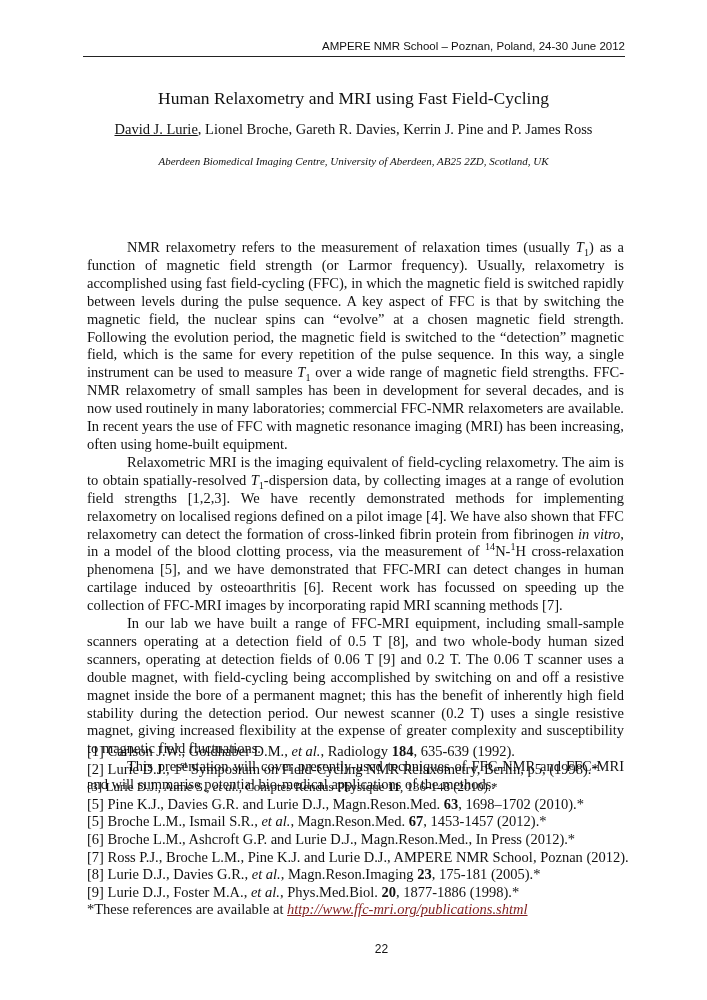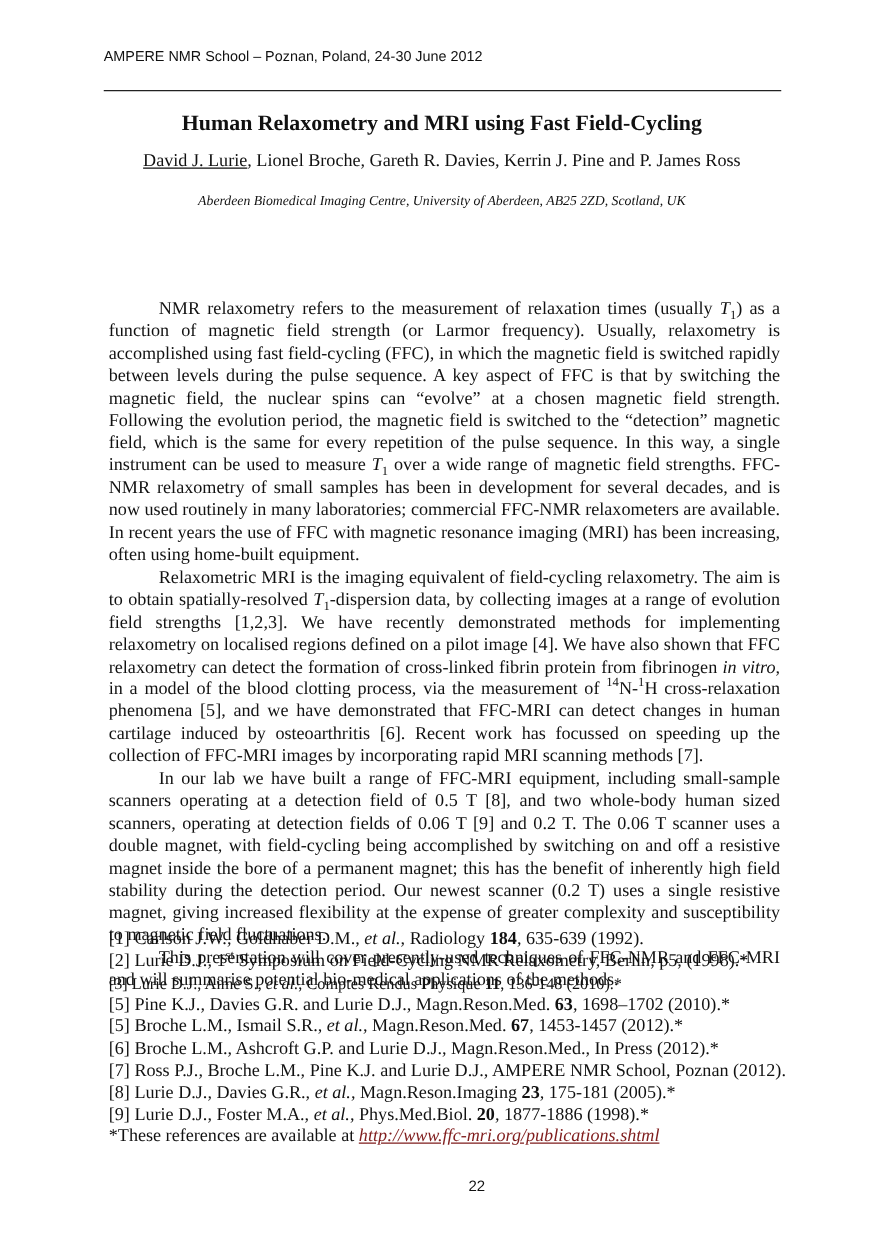--- a/index.html
+++ b/index.html
@@ -1,20 +1,20 @@
 <!DOCTYPE html>
 <html><head>
 <meta charset="utf-8">
 <style>
   html, body { margin:0; padding:0; background:#fff; }
   body { width:707px; height:1000px; position:relative; overflow:hidden; color:#111; }
   .serif { font-family: "Liberation Serif", "DejaVu Serif", serif; }
   .sans { font-family: "Liberation Sans", "DejaVu Sans", sans-serif; }
-  .header { position:absolute; top:40px; left:83px; width:542px; text-align:left; font-size:11.5px; padding-bottom:20px; border-bottom:1.3px solid #222; }
-  .title { position:absolute; top:88px; left:0; width:707px; text-align:center; font-weight:bold; font-size:17.5px; }
+  .header { position:absolute; top:40px; left:83px; width:542px; text-align:right; font-size:11.5px; padding-bottom:4px; border-bottom:1.3px solid #222; }
+  .title { position:absolute; top:88px; left:0; width:707px; text-align:center; font-weight:normal; font-size:17.5px; }
   .authors { position:absolute; top:121px; left:0; width:707px; text-align:center; font-size:14.5px; }
   .authors u { text-decoration:underline; }
   .affil { position:absolute; top:153px; left:0; width:707px; text-align:center; font-size:11px; font-style:italic; line-height:17px; }
   .body { position:absolute; top:239px; left:87px; width:537px; font-size:14.5px; line-height:17.9px; text-align:justify; }
   .body p { margin:0; text-indent:40px; }
   .refs { position:absolute; top:743px; left:87px; width:560px; font-size:14.5px; line-height:17.6px; }
   .refs div { white-space:nowrap; }
   .refs .small { font-size:13px; }
   .refs a { color:#7f1d1d; font-style:italic; text-decoration:underline; }
   .pagenum { position:absolute; top:942px; left:0; width:707px; text-align:center; font-size:12px;margin-left:28px; }

